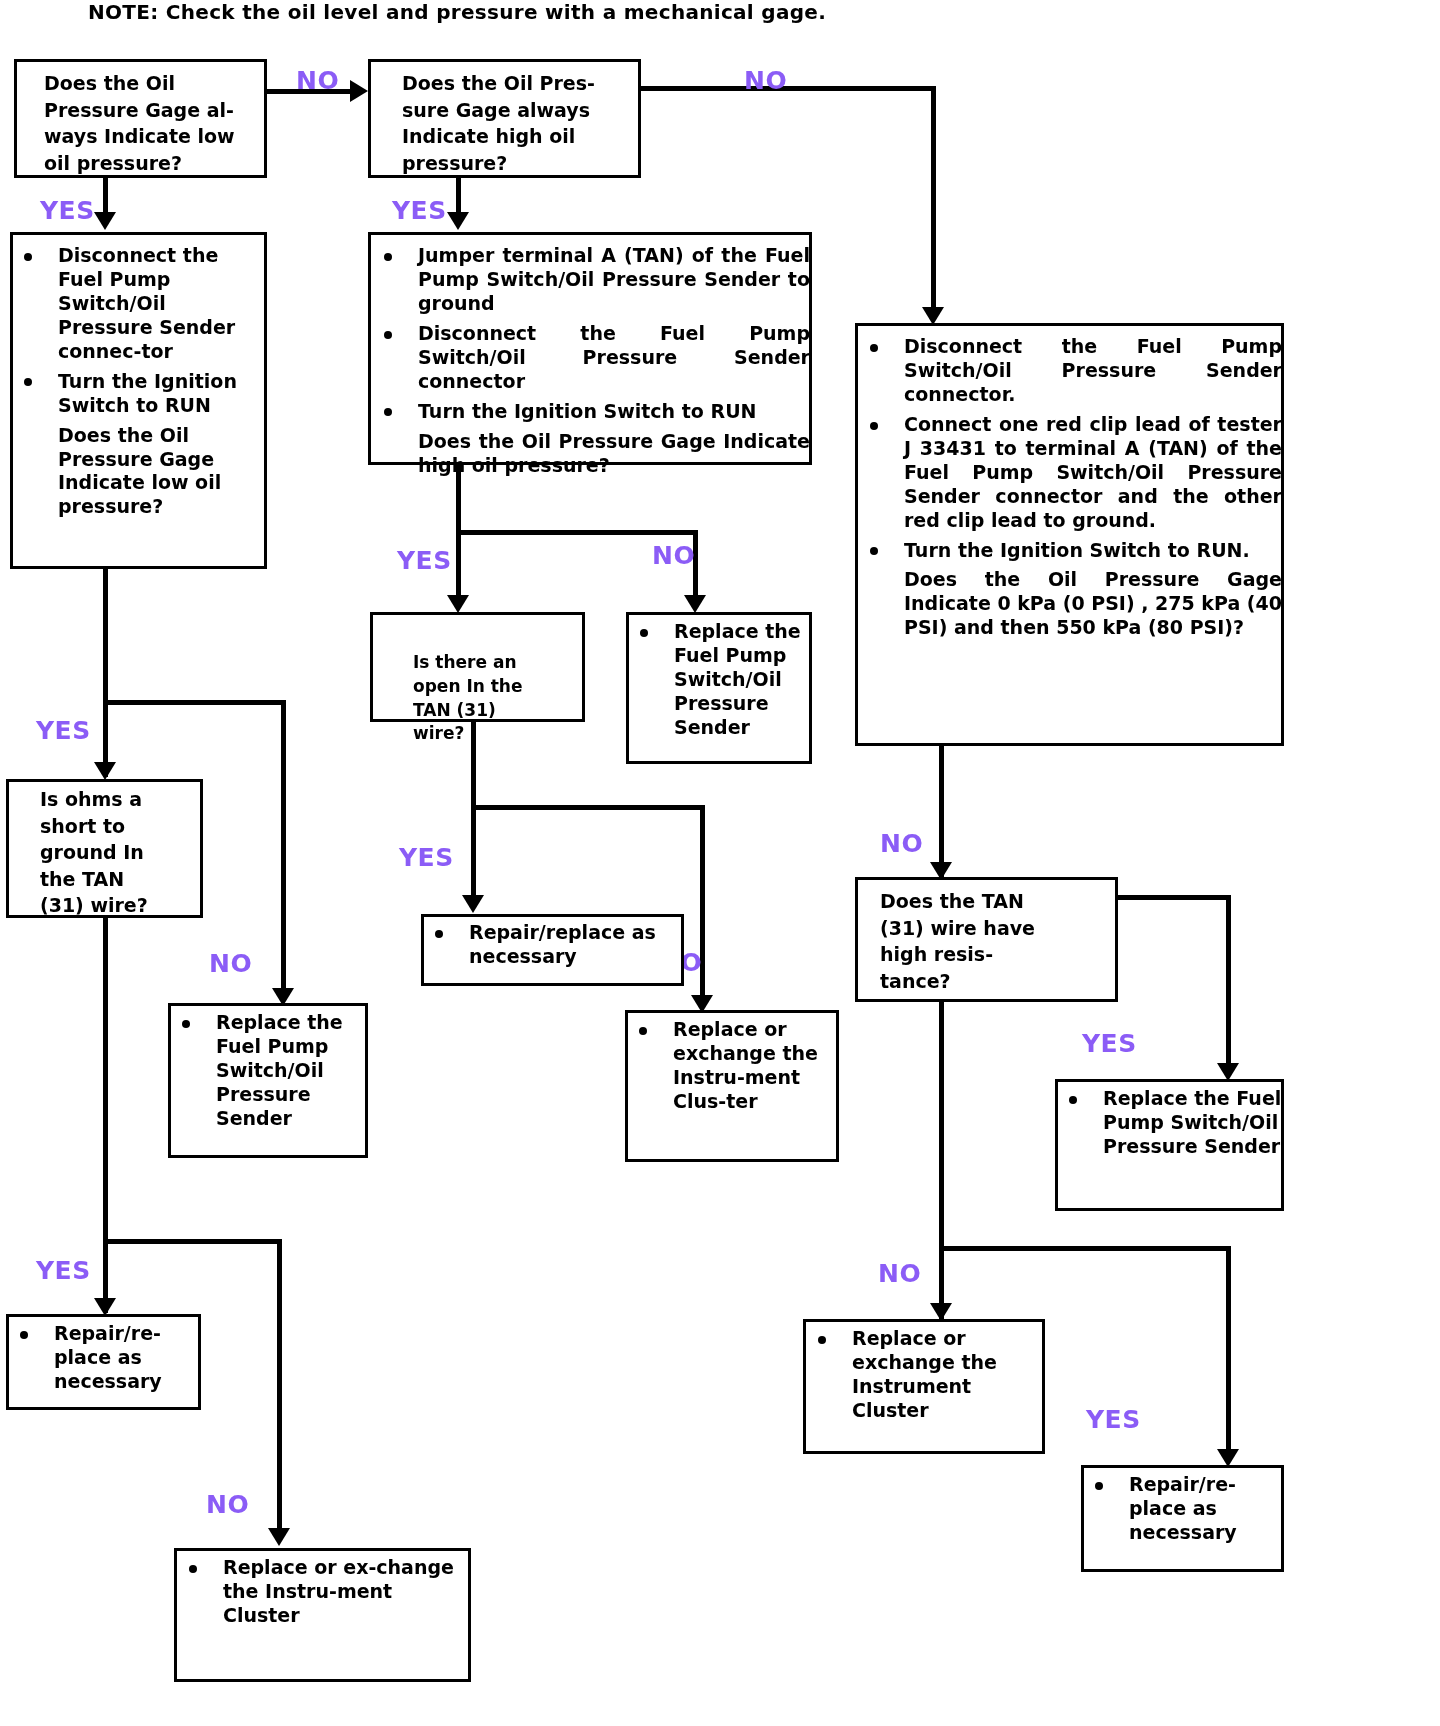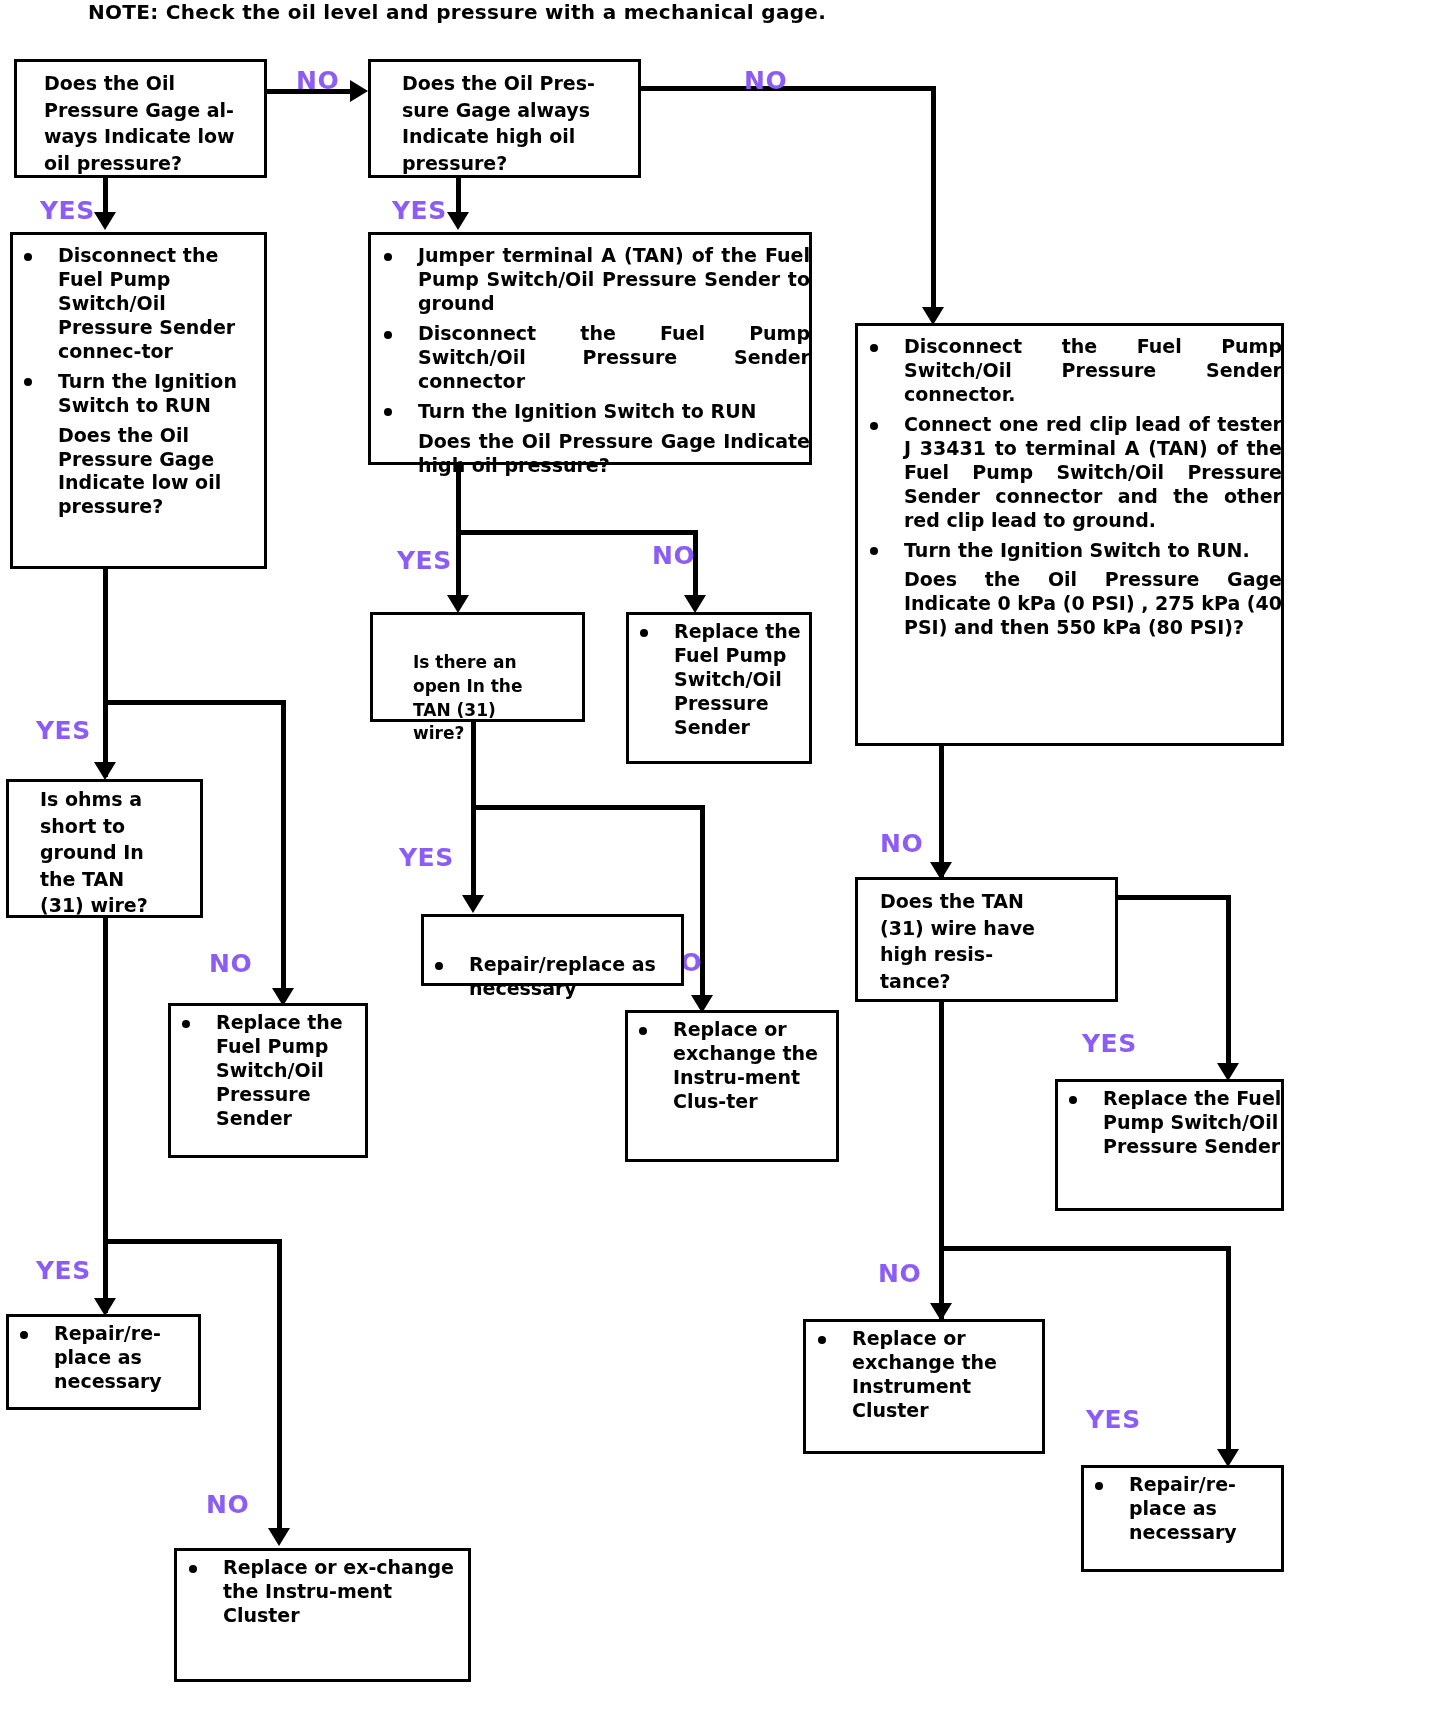--- a/index.html
+++ b/index.html
@@ -181,21 +181,21 @@
   <div class="ln" style="left:471px; top:722px; width:5px; height:88px;"></div>
   <div class="ln" style="left:471px; top:805px; width:234px; height:5px;"></div>
   <div class="ln" style="left:471px; top:805px; width:5px; height:98px;"></div>
   <div class="arrow-d" style="left:462px; top:895px;"></div>
   <div class="lbl" style="left:399px; top:843px;">YES</div>
   <div class="ln" style="left:700px; top:805px; width:5px; height:198px;"></div>
   <div class="arrow-d" style="left:691px; top:995px;"></div>
   <div class="lbl" style="left:659px; top:948px;">NO</div>
 
   <div class="box" style="left:421px; top:914px; width:263px; height:72px;"></div>
-  <div class="boxtext" style="left:429px; top:953px; width:255px; font-size:19px;">
+  <div class="boxtext" style="left:429px; top:921px; width:255px; font-size:19px;">
     <ul class="bl">
       <li>Repair/replace as necessary</li>
     </ul>
   </div>
 
   <div class="box" style="left:625px; top:1010px; width:214px; height:152px;"></div>
   <div class="boxtext" style="left:633px; top:1018px; width:206px; font-size:19px;">
     <ul class="bl">
       <li>Replace or exchange the Instru-ment Clus-ter</li>
     </ul>

